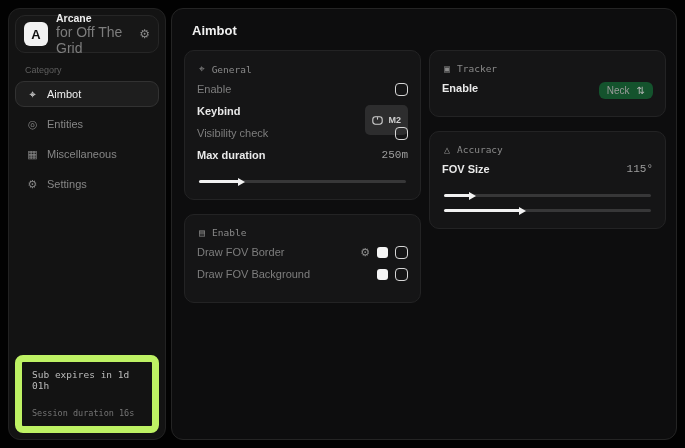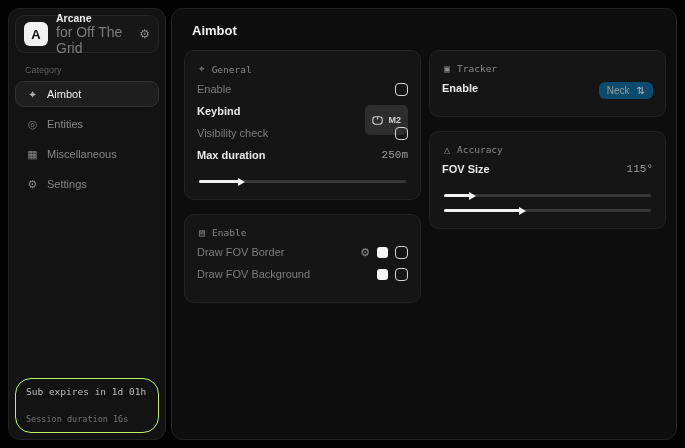--- a/index.html
+++ b/index.html
@@ -18,21 +18,21 @@
   .app-title { color:#ededed; font-size:10.5px; font-weight:bold; }
   .app-sub { color:#7d7d7d; font-size:14px; }
   .hdr-gear { color:#8a8a8a; font-size:12px; cursor:pointer; }
   .category { color:#5f5f5f; font-size:9px; margin:12px 0 6px 10px; }
   .nav { display:flex; flex-direction:column; gap:4px; }
   .nav-item { display:flex; align-items:center; gap:8px; height:26px; padding:0 10px;
     border-radius:9px; color:#868686; font-size:11px; border:1px solid transparent; cursor:pointer; }
   .nav-item.active { background:#1e1e1e; border-color:#323232; color:#efefef; }
   .nav-icon { width:13px; font-size:11px; text-align:center; color:inherit; }
   .side-spacer { flex:1; }
-  .footer-card { border:1px solid #bef264; border-radius:16px; padding:7px 0 8px 10px;
+  .footer-card { border:7px solid #bef264; border-radius:8px; padding:7px 0 8px 10px;
     font-family:"DejaVu Sans Mono", monospace; }
   .foot1 { color:#bcbcbc; font-size:9.5px; }
   .foot2 { color:#747474; font-size:8.5px; margin-top:17px; }
 
   
   .panel { flex:1; background:#0d0d0e; border:1px solid #242424; border-radius:12px;
     padding:12px 10px 12px 12px; }
   .page-title { color:#f0f0f0; font-size:13px; font-weight:bold; margin:2px 0 12px 8px; }
   .columns { display:flex; gap:8px; }
   .col { display:flex; flex-direction:column; gap:14px; width:237px; }
@@ -46,21 +46,21 @@
   .val { font-size:11px; color:#9d9d9d;font-family:Liberation Mono, monospace; }
   .controls { display:flex; align-items:center; gap:7px; }
 
   .checkbox { width:13px; height:13px; border:1.5px solid #d6d6d6; border-radius:4px;
     background:transparent; cursor:pointer; }
   .swatch { width:11px; height:11px; background:#f5f5f5; border-radius:3px; cursor:pointer; }
   .row-gear { color:#8f8f8f; font-size:11px; cursor:pointer; }
 
   .badge { display:flex; align-items:center; gap:5px; background:#2d2d2e; border-radius:5px;
     padding:10px 7px; color:#cfcfcf; font-size:9px; font-weight:bold; cursor:pointer; }
-  .dd-btn { display:flex; align-items:center; gap:7px; background:#0c4a6e; border-radius:6px;
+  .dd-btn { display:flex; align-items:center; gap:7px; background:#14532d; border-radius:6px;
     padding:3px 8px; color:#9a9a9a; font-size:10px; cursor:pointer; }
   .dd-btn .updown { font-size:10px; color:#b9b9b9; }
 
   .slider { position:relative; height:3px; background:#373738; border-radius:3px;
     margin:9px 2px 4px 2px; cursor:pointer; }
   .slider .fill { position:relative; height:3px; background:#f2f2f2; border-radius:3px; }
   .slider .thumb { position:absolute; right:-5px; top:50%; transform:translateY(-50%);
     width:0; height:0; border-left:7px solid #f2f2f2;
     border-top:4px solid transparent; border-bottom:4px solid transparent; }
 

